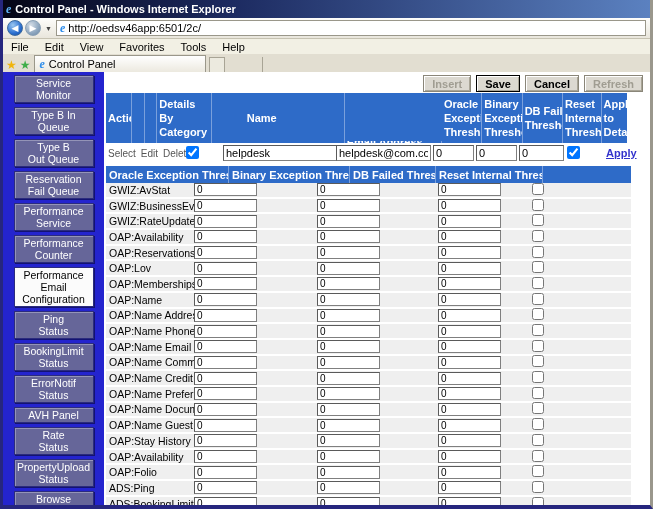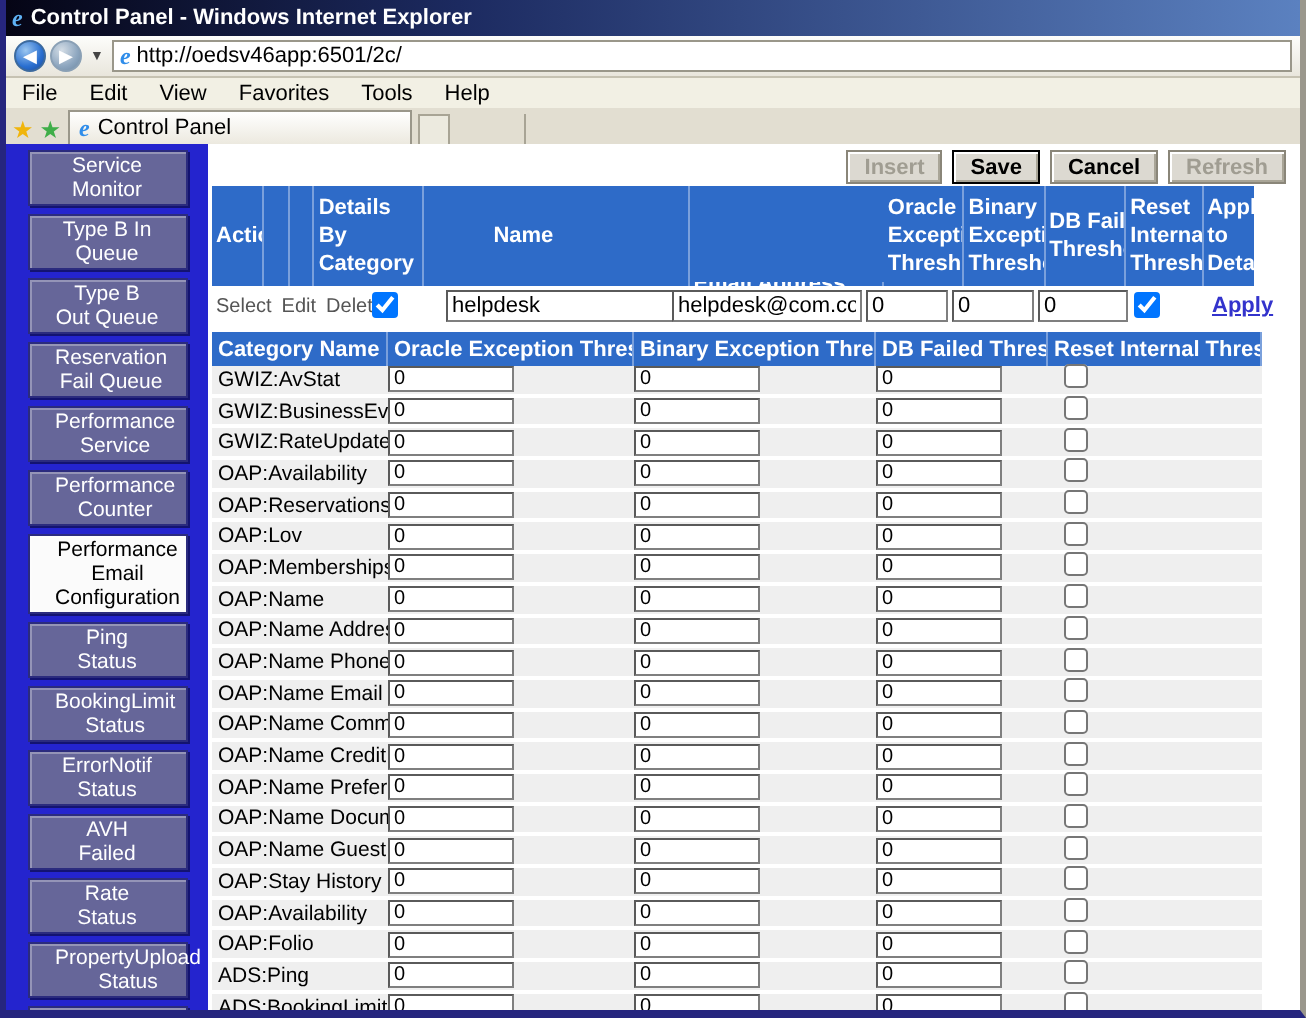--- a/index.html
+++ b/index.html
@@ -33,21 +33,21 @@
   .tab{height:17px;width:172px;background:linear-gradient(#ffffff,#ece9df);border:1px solid #9a978a;border-bottom:none;
     display:flex;align-items:center;gap:4px;padding:0 5px;font-size:11px;color:#000;}
   .tab-stub{width:16px;height:15px;background:#eceadf;border:1px solid #a8a495;border-bottom:none;}
   .tab-divider{width:1px;height:15px;background:#a8a495;margin-left:34px;}
   
   .content{flex:1;display:flex;background:#fff;overflow:hidden;}
   .sidebar{width:101px;flex-shrink:0;background:var(--sidebar-blue);padding-top:3px;}
   .sb-btn{width:80px;margin:0 auto 4px auto;background:var(--sidebar-button);color:#fff;border:1px solid #2b2b7e;
     box-shadow:inset 1px 1px 0 rgba(255,255,255,.3),1px 1px 0 rgba(0,0,0,.45);
     font-size:10.5px;text-align:center;padding:1px 13px;line-height:12px;min-height:16px;
-    display:flex;align-items:center;cursor:default;}
+    display:flex;align-items:center;justify-content:center;cursor:default;}
   .sb-btn.selected{background:#fbfbfb;color:#000;}
   .main{flex:1;padding:2px 0 0 2px;overflow:hidden;position:relative;}
   
   .actions{display:flex;justify-content:flex-end;gap:5px;padding:1px 7px 2px 0;height:19px;}
   .btn{height:17px;background:#dcd9d1;border:1px solid #8a8679;box-shadow:inset 1px 1px 0 #fff,inset -1px -1px 0 #a9a597;
     font-size:11px;font-weight:bold;line-height:14px;padding:0 8px;color:#000;}
   .btn.disabled{color:#a09d92;}
   .btn.focused{border:1px solid #000;}
   
   .grid1{width:521px;}
@@ -140,21 +140,21 @@
         <div class="sb-btn">
           <span>Ping Status</span>
         </div>
         <div class="sb-btn">
           <span>BookingLimit Status</span>
         </div>
         <div class="sb-btn">
           <span>ErrorNotif Status</span>
         </div>
         <div class="sb-btn">
-          <span>AVH Failed</span>
+          <span>AVH Panel</span>
         </div>
         <div class="sb-btn">
           <span>Rate Status</span>
         </div>
         <div class="sb-btn">
           <span>PropertyUpload Status</span>
         </div>
         <div class="sb-btn">
           <span>Browse Log Errors</span>
         </div>
@@ -195,21 +195,20 @@
           <input type="text" class="pos-oracle" value="0" style="">
           <input type="text" class="pos-binary" value="0" style="">
           <input type="text" class="pos-db" value="0" style="">
           <input type="checkbox" class="pos-reset-cb" checked="checked" style="">
           <span class="apply-link">Apply</span>
         </div>
       </div>
 
       <div class="grid2">
         <div class="g2-header">
-          <div class="c-cat">Category Name</div>
           <div class="c-o">Oracle Exception Threshold</div>
           <div class="c-b">Binary Exception Threshold</div>
           <div class="c-d">DB Failed Threshold</div>
           <div class="c-r">Reset Internal Threshold</div>
         </div>
         <div id="category-rows">
             <div class="crow">
     <div class="c-cat">GWIZ:AvStat</div>
     <div class="c-o"><input type="text" value="0" style=""></div>
     <div class="c-b"><input type="text" value="0" style=""></div>

